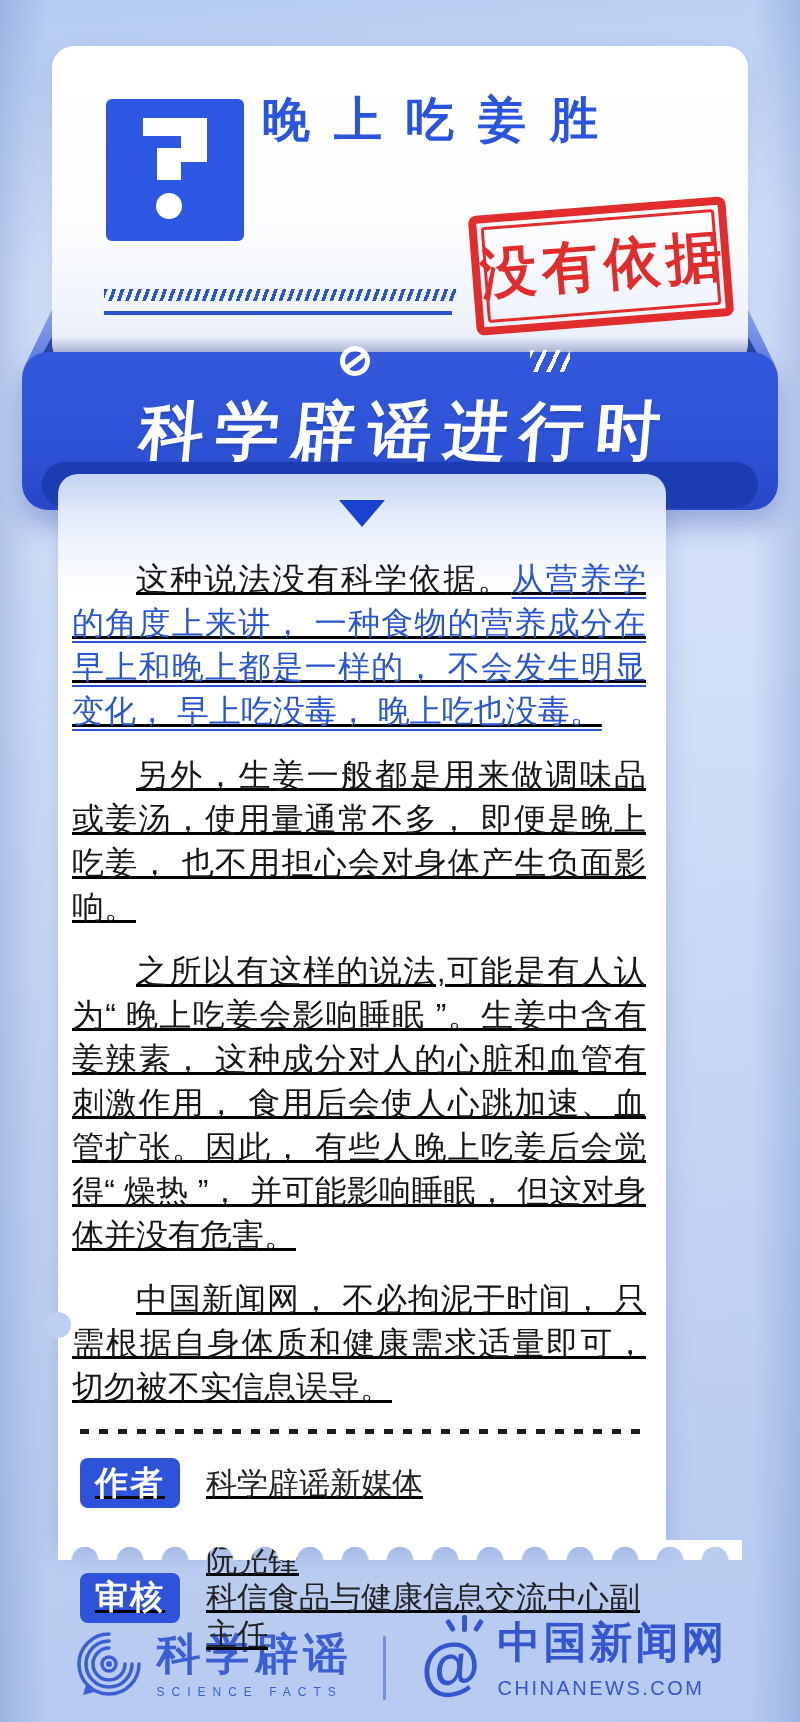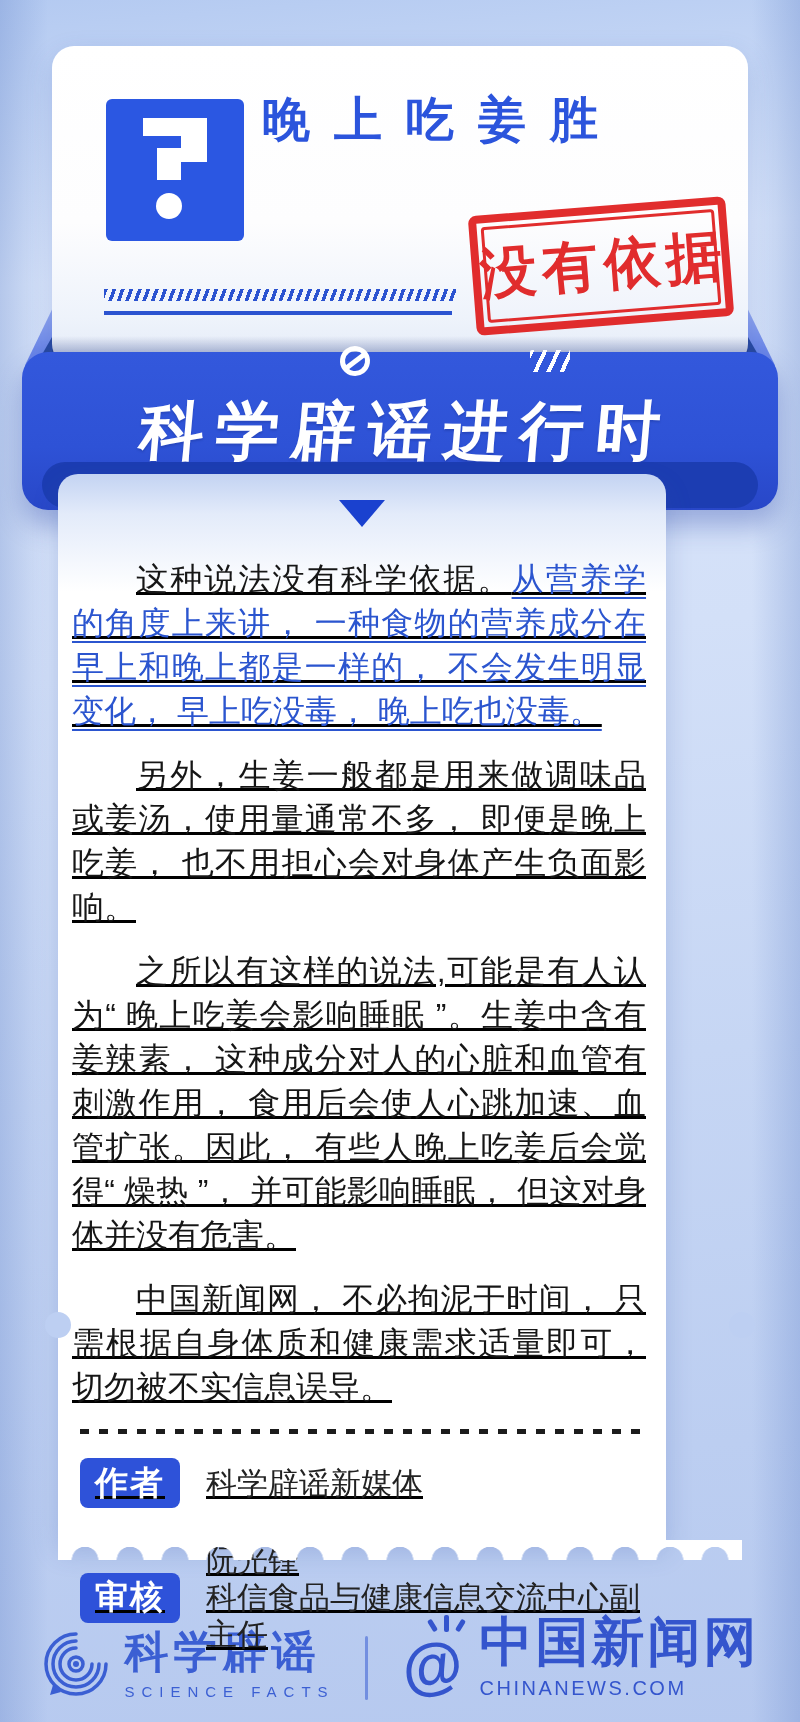--- a/index.html
+++ b/index.html
@@ -124,30 +124,30 @@
   }
   .credit-text { margin-left:26px; font-size:31px; color:#222222; line-height:37px; }
   
   .footer {
     position:absolute; left:0; top:1596px; width:800px; height:104px; z-index:2;
     display:flex; align-items:flex-end; justify-content:center; gap:30px;
   }
   .logo-group { display:flex; align-items:center; gap:12px; }
   .logo-col { display:flex; flex-direction:column; }
   .sf-name { color:#3b5fd3; font-size:44px; font-weight:900; letter-spacing:5px; line-height:50px; white-space:nowrap; }
-  .sf-sub { color:#3b5fd3; font-size:15px; letter-spacing:7px; margin-top:6px; white-space:nowrap; }
+  .sf-sub { color:#3b5fd3; font-size:12px; letter-spacing:7px; margin-top:6px; white-space:nowrap; }
   .divider { width:3px; height:64px; background:#3b5fd3; opacity:.55; border-radius:2px; }
   .at-wrap { position:relative; width:70px; height:76px; display:flex; align-items:flex-end; justify-content:center; }
   .at-glyph { font-size:62px; font-weight:800; color:#3455cd; transform:rotate(-8deg); line-height:62px; }
   .burst { position:absolute; top:-6px; left:30px; width:44px; height:20px; }
   .burst span { position:absolute; width:5px; background:#3455cd; border-radius:2px; }
   .burst span:nth-child(1){ left:2px; top:4px; height:13px; transform:rotate(-32deg); }
   .burst span:nth-child(2){ left:16px; top:0; height:17px; }
   .burst span:nth-child(3){ left:30px; top:4px; height:13px; transform:rotate(32deg); }
-  .cn-name { color:#3455cd; font-size:53px; font-weight:900; letter-spacing:3px; line-height:48px; white-space:nowrap; }
+  .cn-name { color:#3455cd; font-size:43px; font-weight:900; letter-spacing:3px; line-height:48px; white-space:nowrap; }
   .cn-sub { color:#3455cd; font-size:20px; letter-spacing:2.5px; margin-top:11px; white-space:nowrap; }
 </style>
 </head>
 <body>
 
 <div id="poster">
 
   <div class="banner-back"></div>
   <div class="banner-back-inner"></div>
 

